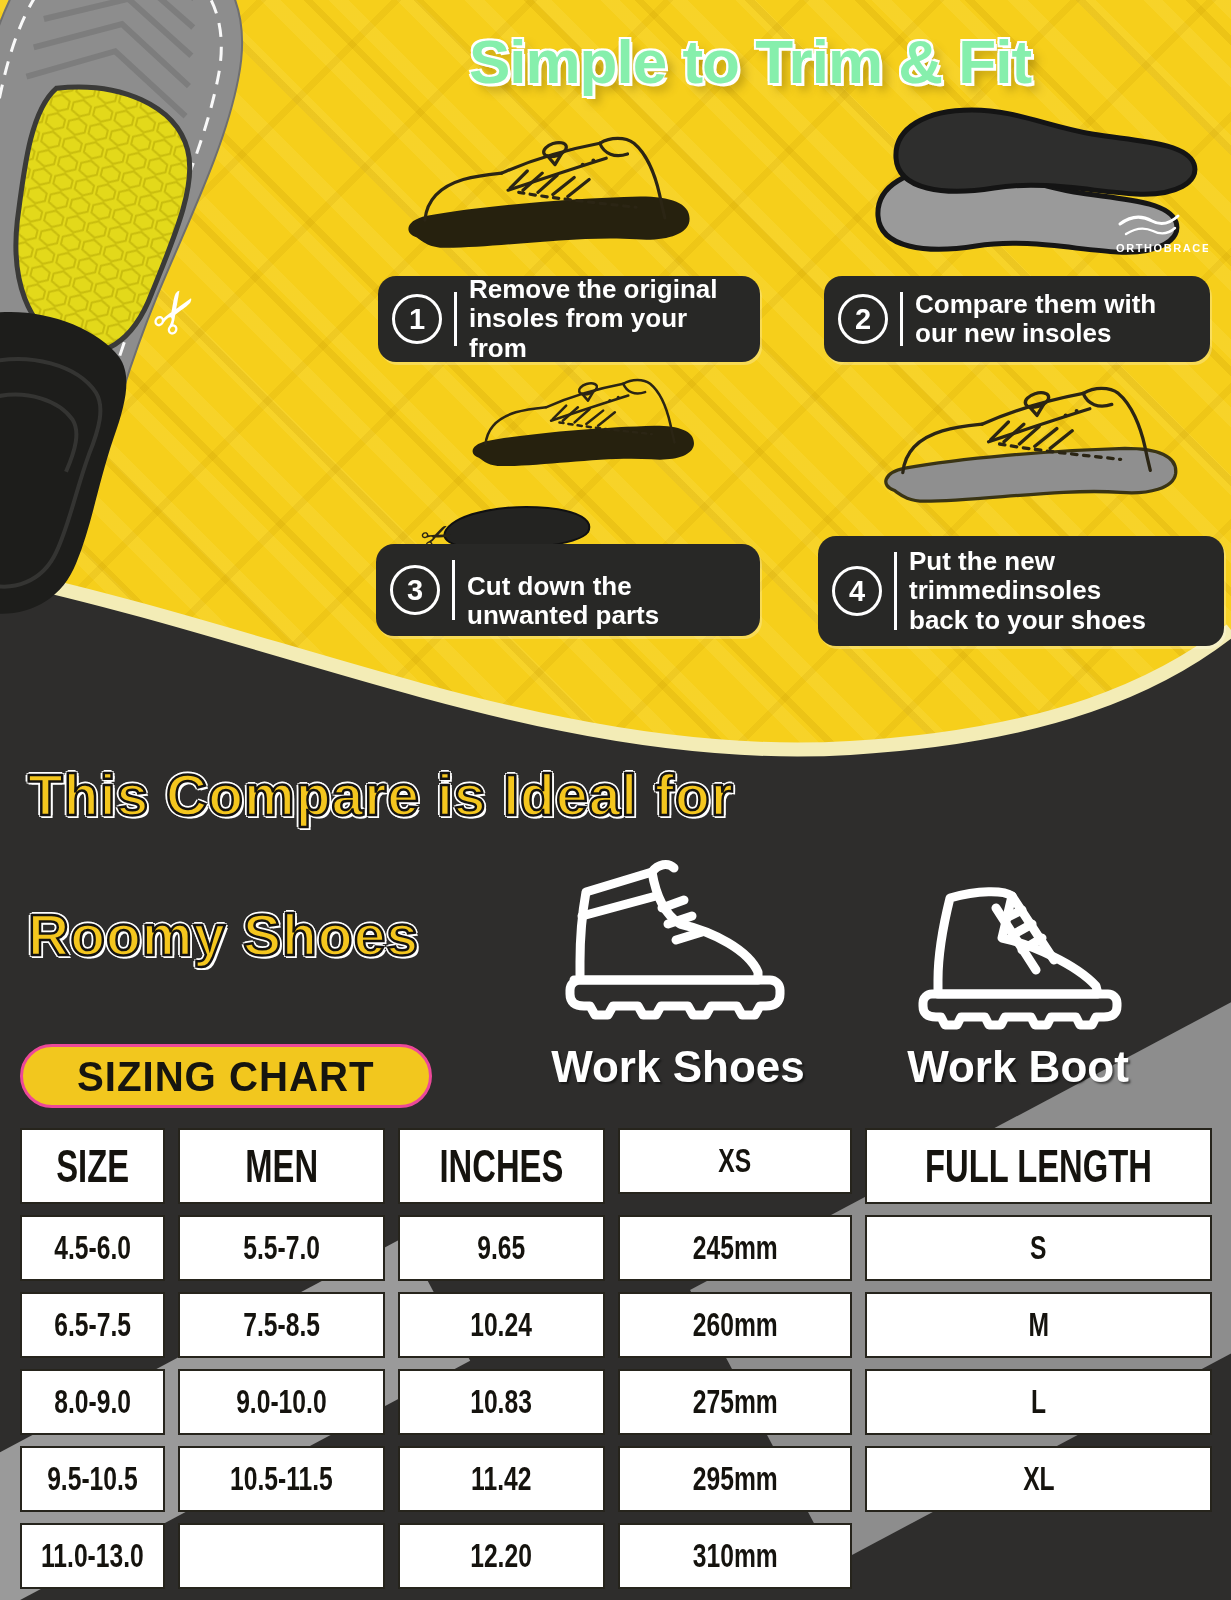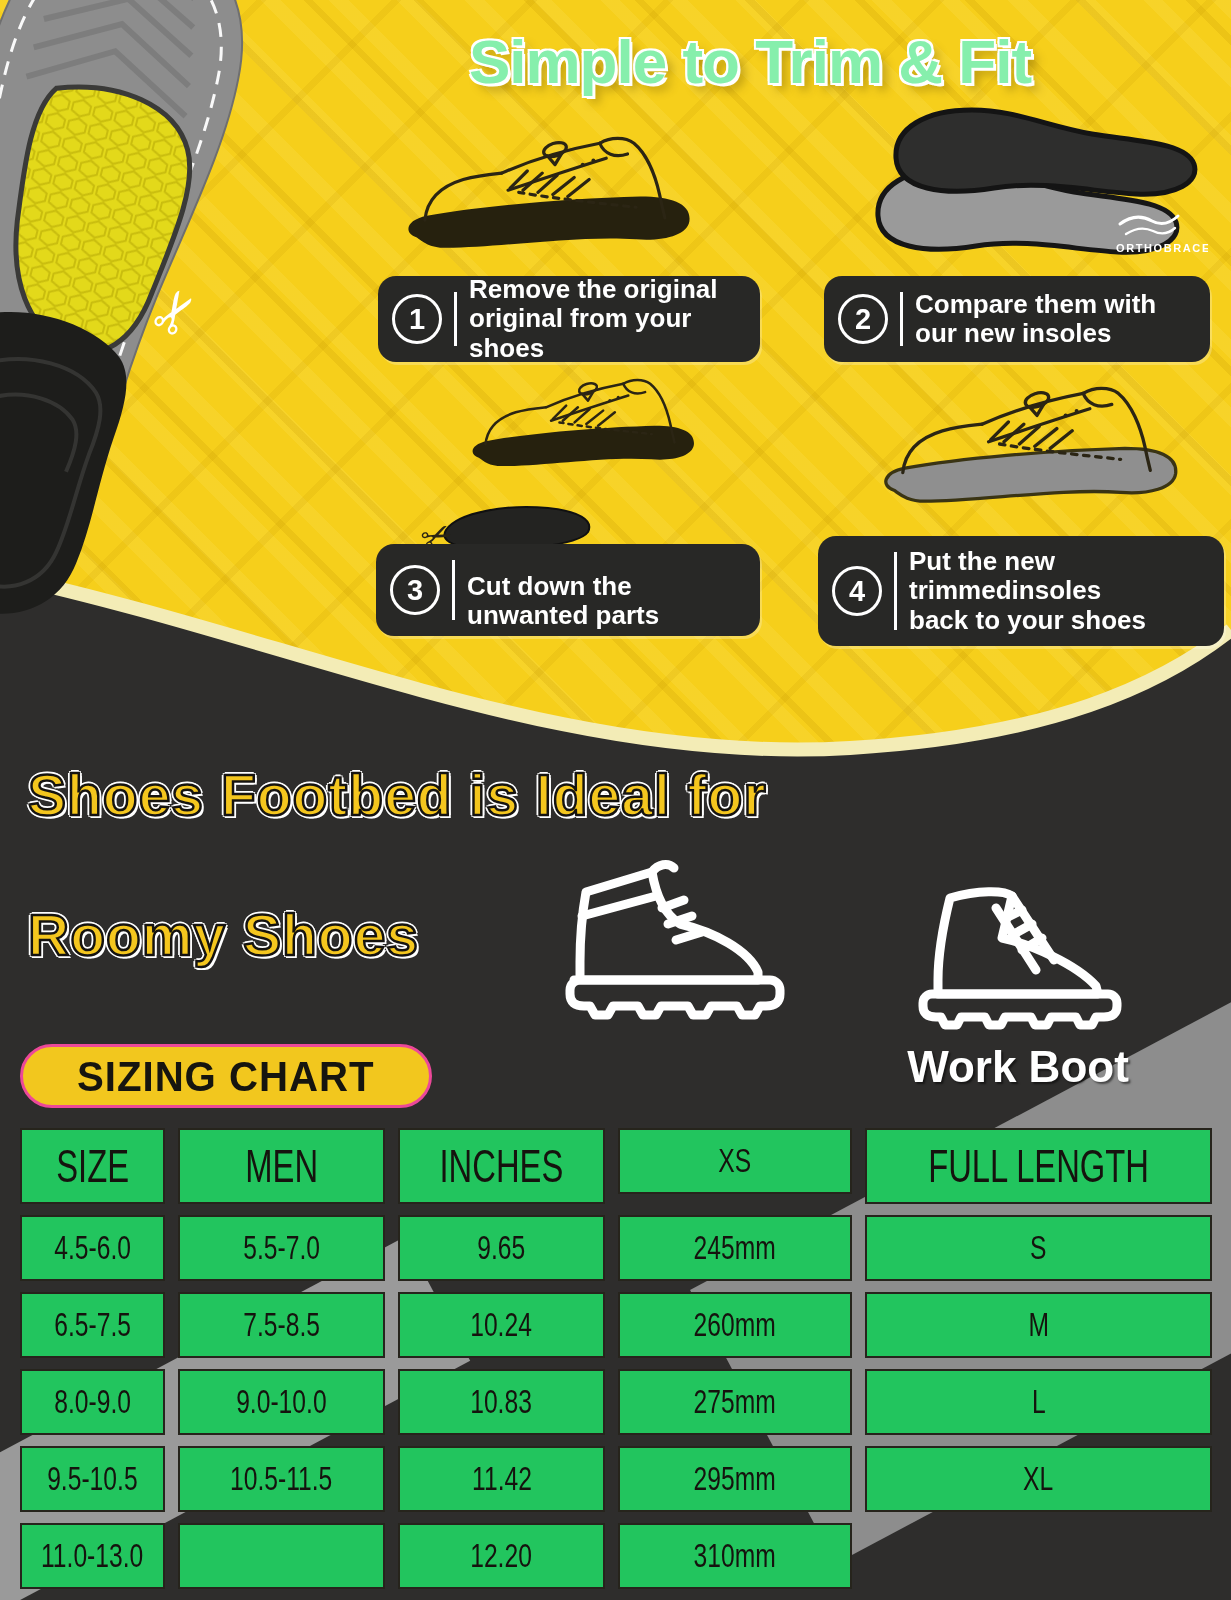--- a/index.html
+++ b/index.html
@@ -70,23 +70,23 @@
     color:#16150f;font-size:41px;font-weight:bold;letter-spacing:1px;
   }
   .sizing-badge span{display:inline-block;transform:scale(0.98,1.05);}
   
   .sizing-table{
     position:absolute;left:20px;top:1128px;width:1192px;z-index:2;
     display:grid;grid-template-columns:145px 207px 207px 234px auto;
     column-gap:13px;row-gap:11px;
   }
   .cell{
-    background:#22c55e;border:2px solid #26241c;box-sizing:border-box;height:66px;
+    background:#ffffff;border:2px solid #26241c;box-sizing:border-box;height:66px;
     display:flex;align-items:center;justify-content:center;
-    color:#15130e;font-weight:normal;
+    color:#15130e;font-weight:bold;
   }
   .cell span{display:inline-block;font-size:28px;transform:scale(0.88,1.18);white-space:nowrap;}
   .cell.hd{height:76px;}
   .cell.hd span{font-size:42px;transform:scale(0.78,1.12);}
 </style>
 </head>
 <body>
 
 <div class="canvas">
 
@@ -167,53 +167,54 @@
   </svg>
 
   <svg class="art" style="left:872px;top:378px;" width="330" height="154" viewBox="0 0 300 140">
     <use href="#solepath" fill="#8f8f8f" stroke="#3a3414" stroke-width="3"></use>
     <use href="#uppersketch"></use>
   </svg>
 
   <div class="step-card card1">
     <div class="step-num">1</div>
     <div class="step-bar"></div>
-    <div class="step-text">Remove the original original from your shoes</div>
+    <div class="step-text">Remove the original insoles from your from</div>
   </div>
   <div class="step-card card2">
     <div class="step-num">2</div>
     <div class="step-bar"></div>
     <div class="step-text">Compare them with our new insoles</div>
   </div>
   <div class="step-card card3">
     <div class="step-num">3</div>
     <div class="step-bar"></div>
     <div class="step-text">Cut down the unwanted parts</div>
   </div>
   <div class="step-card card4">
     <div class="step-num">4</div>
     <div class="step-bar"></div>
     <div class="step-text">Put the new trimmedinsoles back to your shoes</div>
   </div>
 
   <div class="stripe stripeA"></div>
   <div class="stripe stripeB"></div>
 
-  <div class="outline-heading hd1">Shoes Footbed is Ideal for</div>
+  <div class="outline-heading hd1">This Compare is Ideal for</div>
   <div class="outline-heading hd2">Roomy Shoes</div>
 
   <svg class="boot-icon" style="left:552px;top:852px;" width="240" height="190" viewBox="0 0 240 190">
     <g fill="none" stroke="#ffffff" stroke-width="9" stroke-linecap="round" stroke-linejoin="round">
       <path d="M34,40 L100,20 C104,44 112,62 128,72 C162,80 196,98 206,120 L206,128 L28,128 L28,110 C28,86 30,62 34,40 Z"></path>
       <path d="M30,64 L104,44"></path>
       <path d="M100,20 C106,12 116,10 122,16"></path>
       <path d="M110,56 l22,-8 M116,72 l24,-8 M124,88 l26,-8"></path>
       <path d="M22,128 h196 a10,10 0 0 1 10,10 v4 q0,12 -14,12 h-6 l-5,9 h-13 l-5,-9 h-26 l-5,9 h-13 l-5,-9 h-27 l-5,9 h-13 l-5,-9 h-25 l-5,9 h-13 l-5,-9 h-6 q-14,0 -14,-12 v-4 a10,10 0 0 1 10,-10 Z"></path>
     </g>
   </svg>
+  <div class="icon-label lblShoes">Work Shoes</div>
 
   <svg class="boot-icon" style="left:908px;top:876px;" width="220" height="165" viewBox="0 0 220 165">
     <g fill="none" stroke="#ffffff" stroke-width="9" stroke-linecap="round" stroke-linejoin="round">
       <path d="M42,22 C70,14 96,14 104,20 L94,62 C122,68 168,88 188,110 L190,118 L30,118 L30,104 C30,76 36,46 42,22 Z"></path>
       <path d="M104,20 L146,84 M88,32 L128,94"></path>
       <path d="M98,42 L114,34 M106,58 L124,48 M114,74 L134,62"></path>
       <path d="M24,118 h176 a9,9 0 0 1 9,9 v3 q0,11 -13,11 h-8 l-4,8 h-12 l-4,-8 h-25 l-4,8 h-12 l-4,-8 h-26 l-4,8 h-12 l-4,-8 h-24 l-4,8 h-12 l-4,-8 h-5 q-13,0 -13,-11 v-3 a9,9 0 0 1 9,-9 Z"></path>
     </g>
   </svg>
   <div class="icon-label lblBoot">Work Boot</div>

